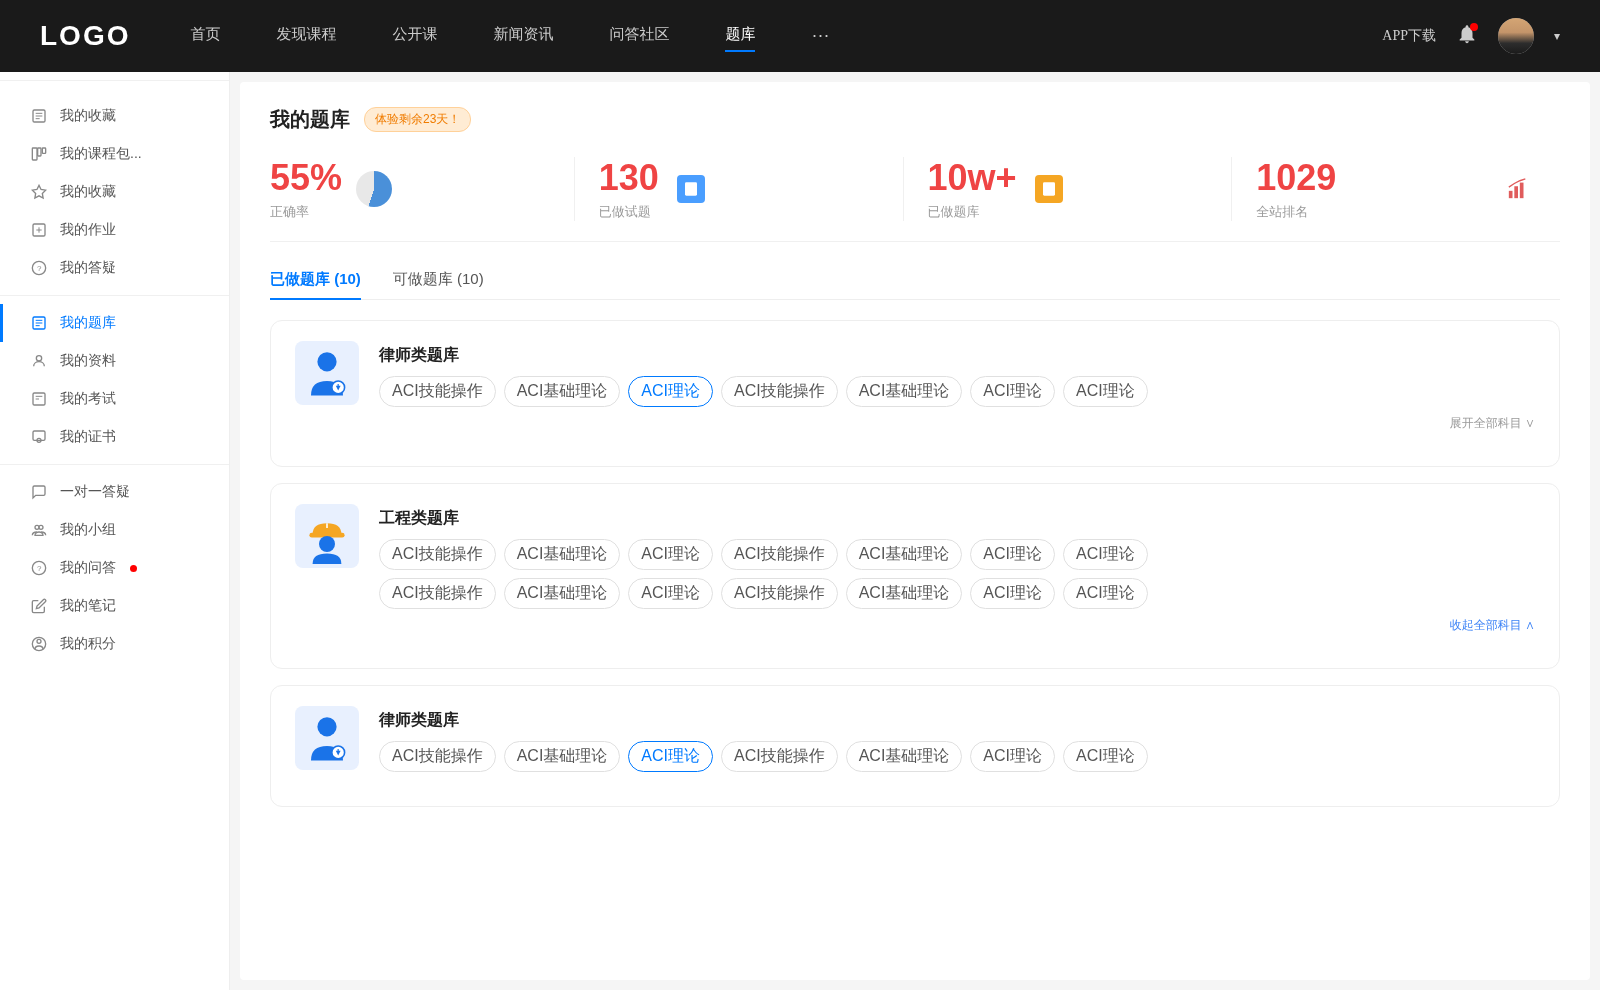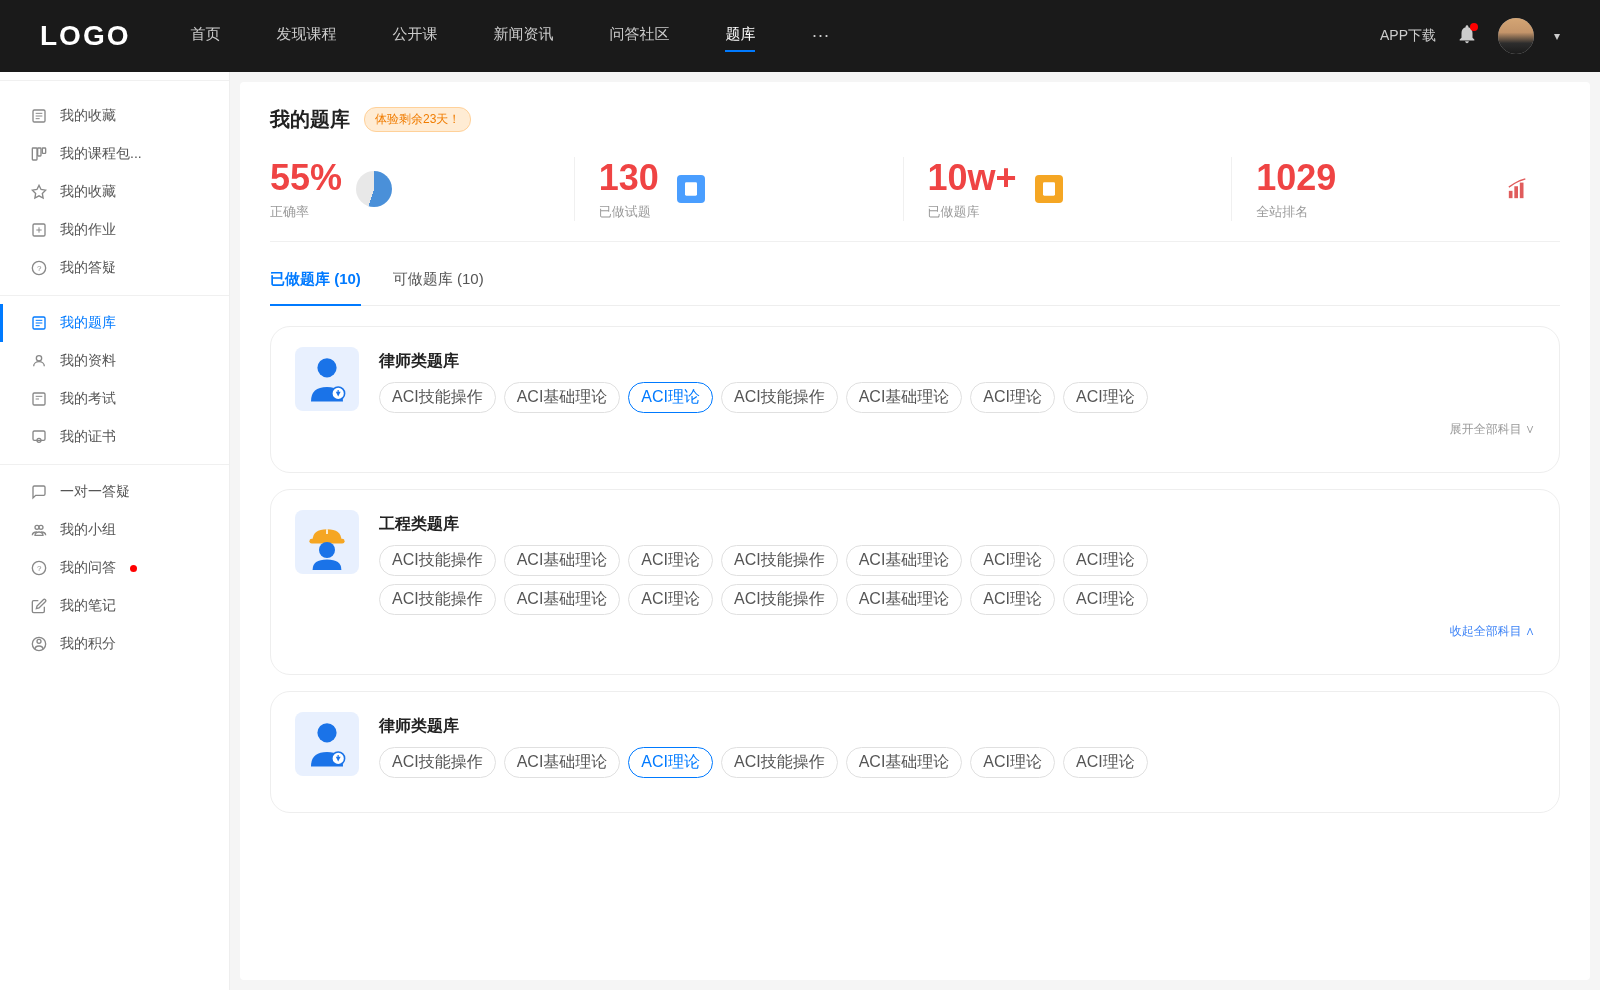--- a/index.html
+++ b/index.html
@@ -48,20 +48,21 @@
     .navbar-more {
       color: #ccc;
       font-size: 18px;
       cursor: pointer;
     }
     .navbar-right {
       display: flex;
       align-items: center;
       gap: 20px;
       margin-left: auto;
+      font-family: Liberation Serif, serif;
     }
     .navbar-app-dl {
       color: #ccc;
       font-size: 14px;
       cursor: pointer;
     }
     .navbar-bell {
       position: relative;
       cursor: pointer;
     }
@@ -229,41 +230,41 @@
 
     
     .tabs-row {
       display: flex;
       gap: 32px;
       margin-bottom: 20px;
       border-bottom: 1px solid #eee;
     }
     .tab-item {
       font-size: 15px;
-      padding-bottom: 16px;
+      padding-bottom: 10px;
       cursor: pointer;
       color: #555;
       position: relative;
     }
     .tab-item.active {
       color: #007aff;
       font-weight: 600;
     }
     .tab-item.active::after {
       content: '';
       position: absolute;
       bottom: -1px; left: 0; right: 0;
       height: 2px;
       background: #007aff;
     }
 
     
     .qbank-card {
       border: 1px solid #eee;
-      border-radius: 20px;
+      border-radius: 12px;
       margin-bottom: 16px;
       padding: 20px 24px;
     }
     .qbank-header {
       display: flex;
       align-items: flex-start;
       gap: 20px;
       margin-bottom: 14px;
     }
     .qbank-icon {

